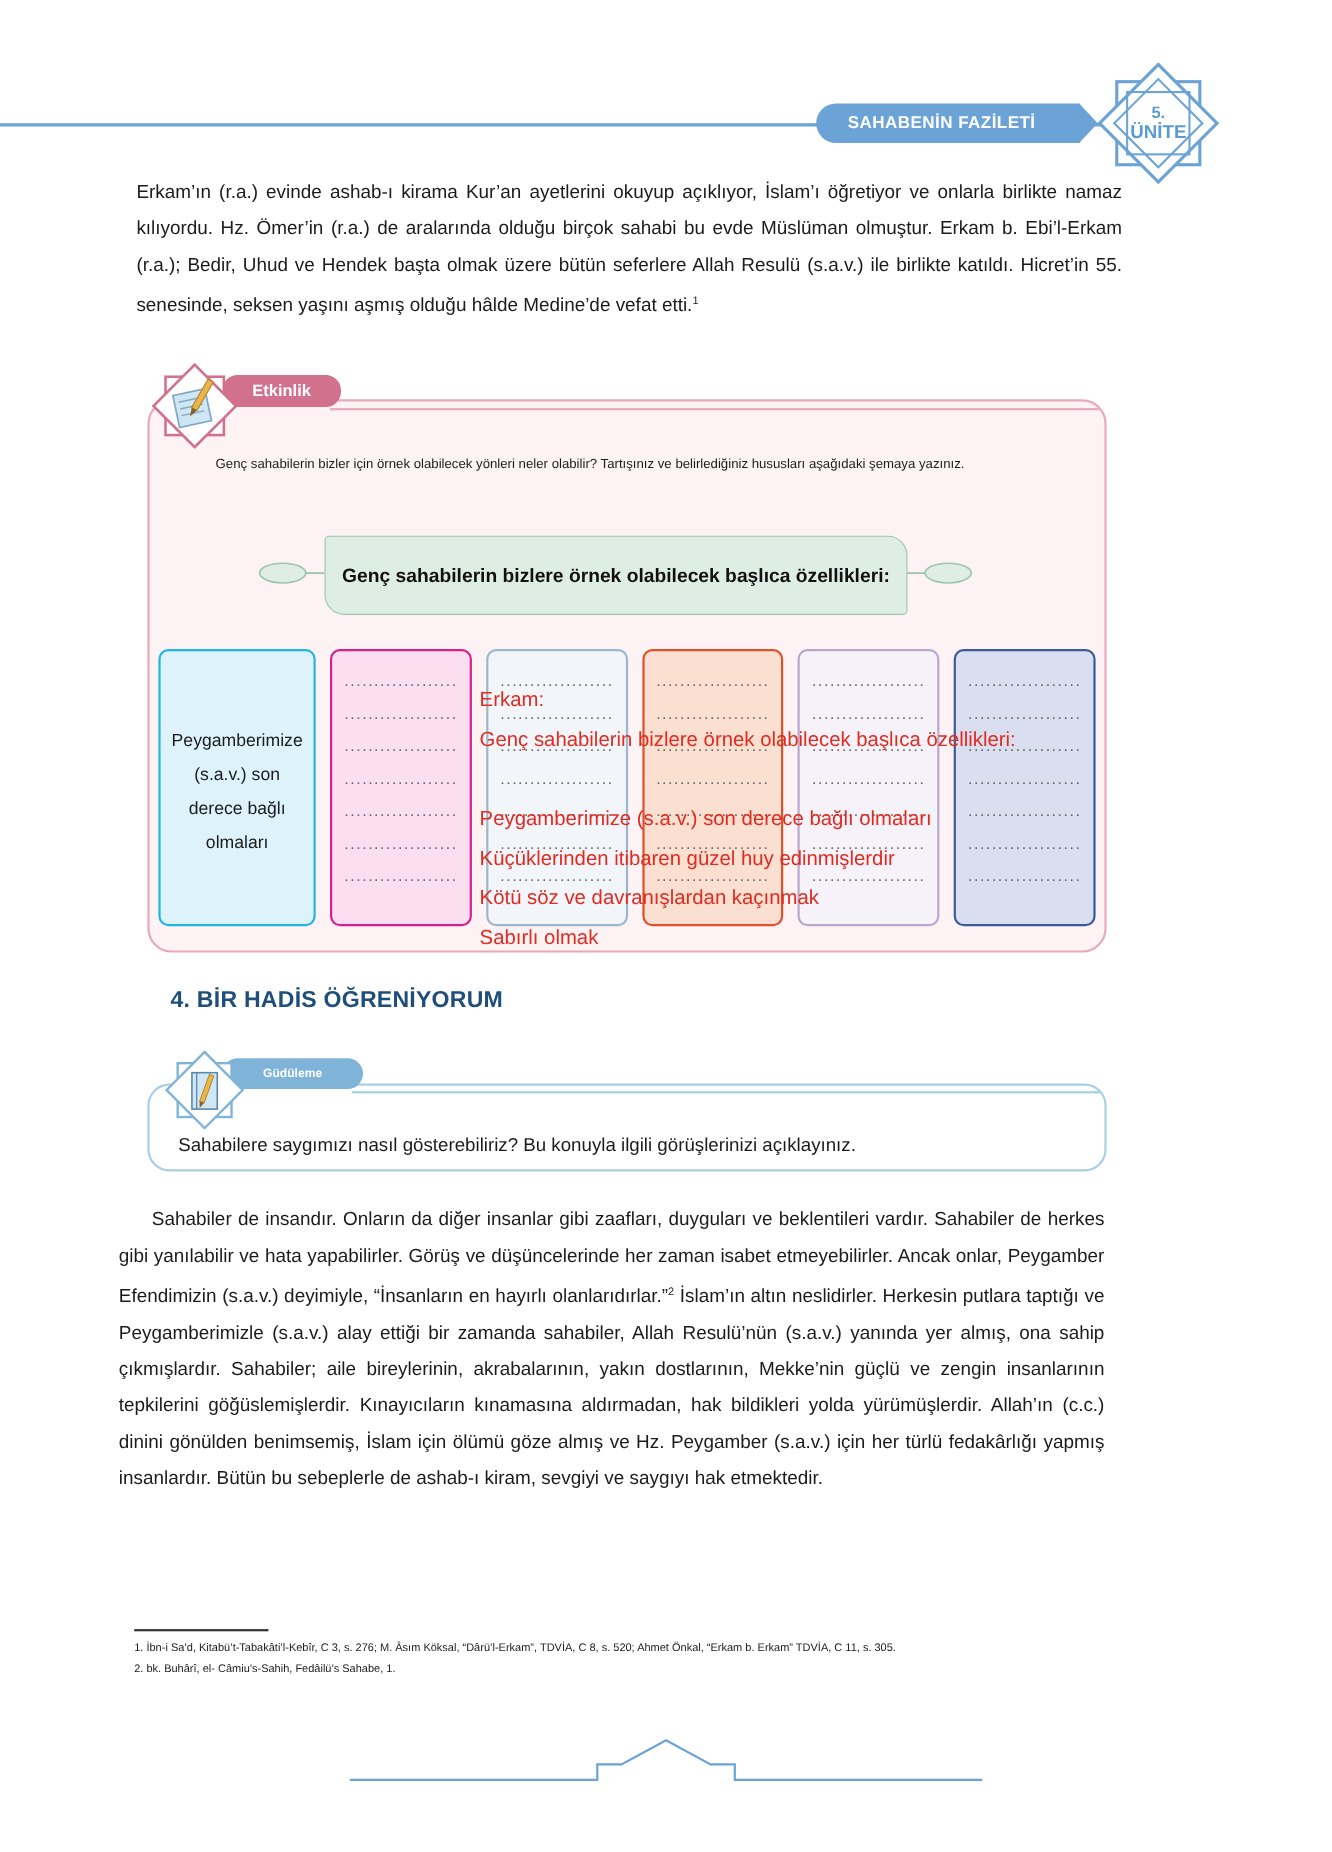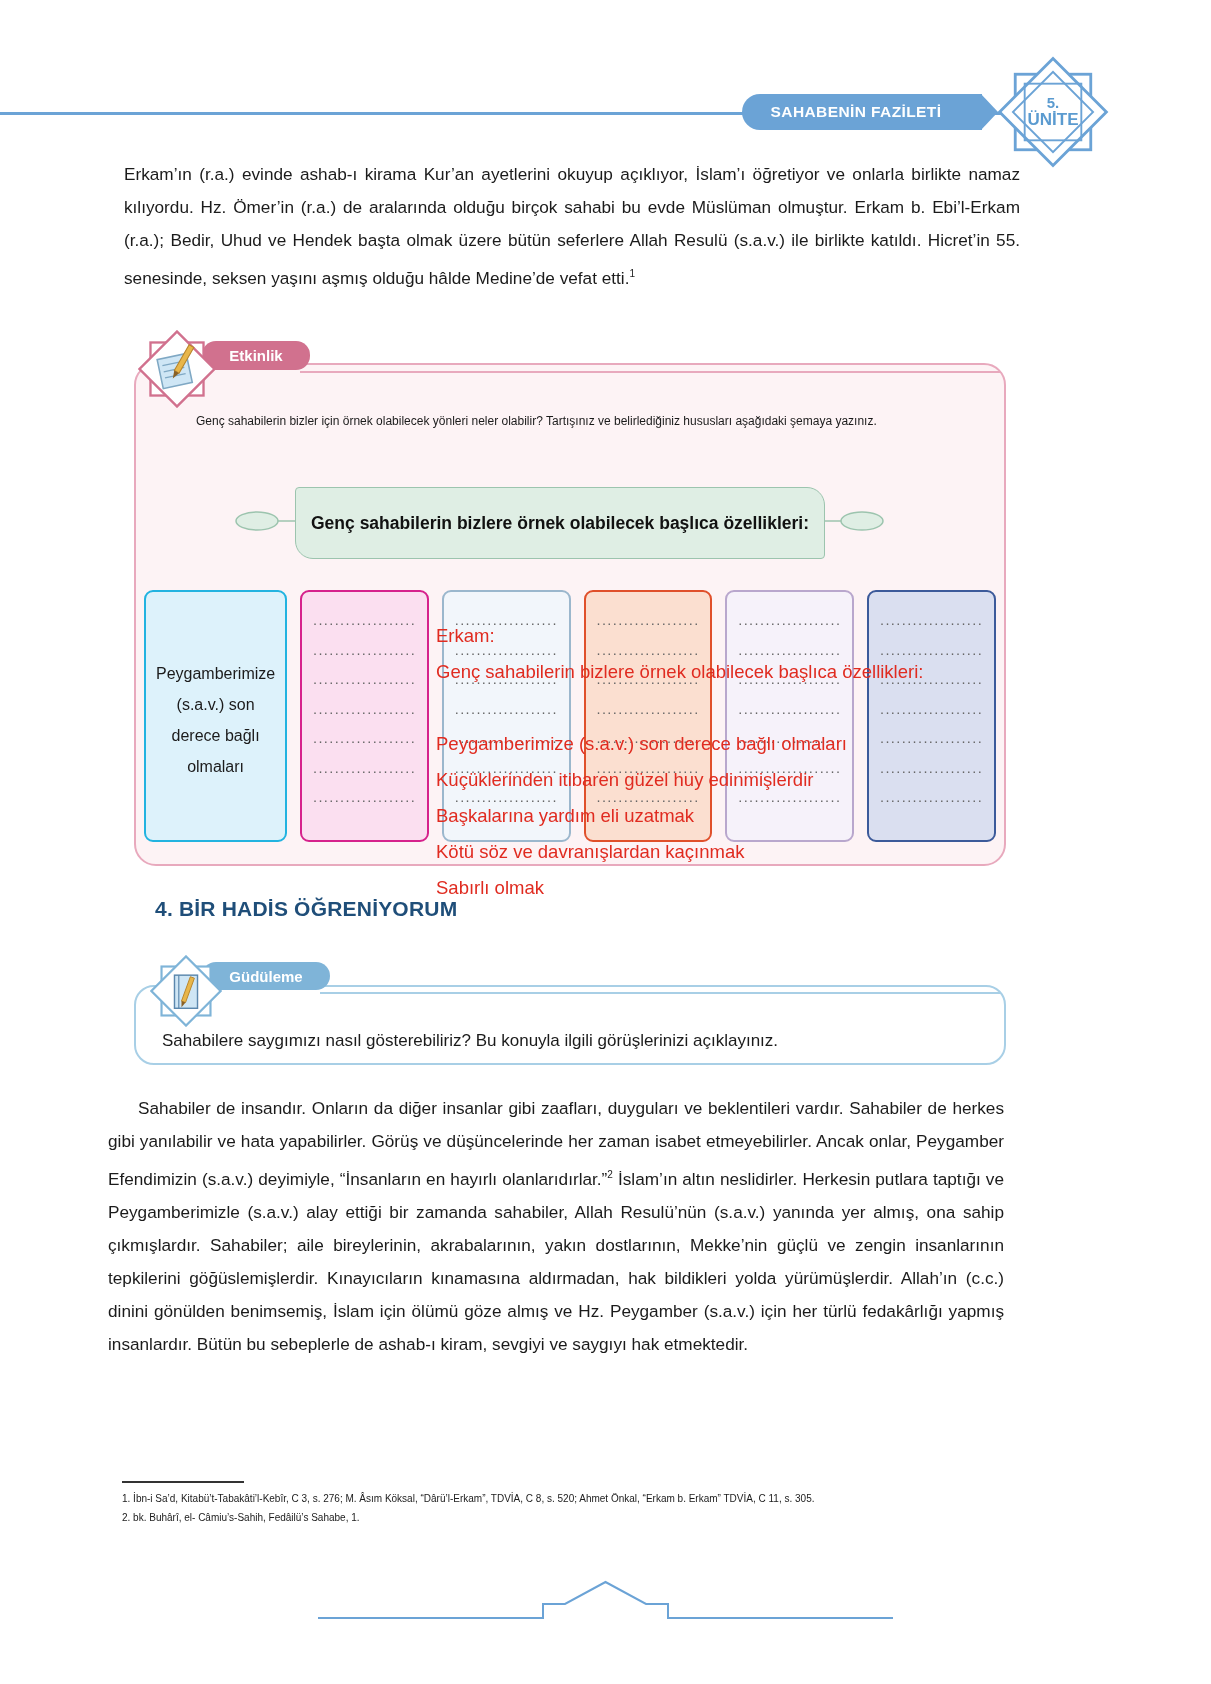--- a/index.html
+++ b/index.html
@@ -129,21 +129,21 @@
 
   
   .gud-box {
     position:absolute; left:134px; top:985px; width:872px; height:80px;
     border:2px solid #a8cfe6; border-radius:20px; background:#ffffff;
   }
   .gud-tab {
     position:absolute; left:202px; top:962px; width:128px; height:28px;
     background:#7fb4d8; border-radius:14px;
     display:flex; align-items:center; justify-content:center;
-    color:#ffffff; font-size:15px; font-weight:bold; z-index:4;
+    color:#ffffff; font-size:11px; font-weight:bold; z-index:4;
   }
   .gud-line {
     position:absolute; left:320px; top:992px; width:680px; height:2px;
     background:#a8cfe6; z-index:3;
   }
   .gud-badge {
     position:absolute; left:150px; top:955px; width:72px; height:72px; z-index:5;
   }
   .gud-text {
     position:absolute; left:162px; top:1027px; width:820px;
@@ -285,21 +285,20 @@
       <div class="dots">...................</div>
     </div>
   </div>
 
 <div class="red-overlay" id="redOverlay" style="color: rgb(224, 43, 32);">
     <div class="red-line">Erkam:</div>
     <div class="red-line">Genç sahabilerin bizlere örnek olabilecek başlıca özellikleri:</div>
     <div class="red-gap"></div>
     <div class="red-line">Peygamberimize (s.a.v.) son derece bağlı olmaları</div>
     <div class="red-line">Küçüklerinden itibaren güzel huy edinmişlerdir</div>
-    <div class="red-line">Başkalarına yardım eli uzatmak</div>
     <div class="red-line">Kötü söz ve davranışlardan kaçınmak</div>
     <div class="red-line">Sabırlı olmak</div>
   </div>
 
 <div class="sec-title">4. BİR HADİS ÖĞRENİYORUM</div>
 
 <div class="gud-box"></div>
 <div class="gud-line"></div>
 <div class="gud-tab">Güdüleme</div>
 <div class="gud-badge">

